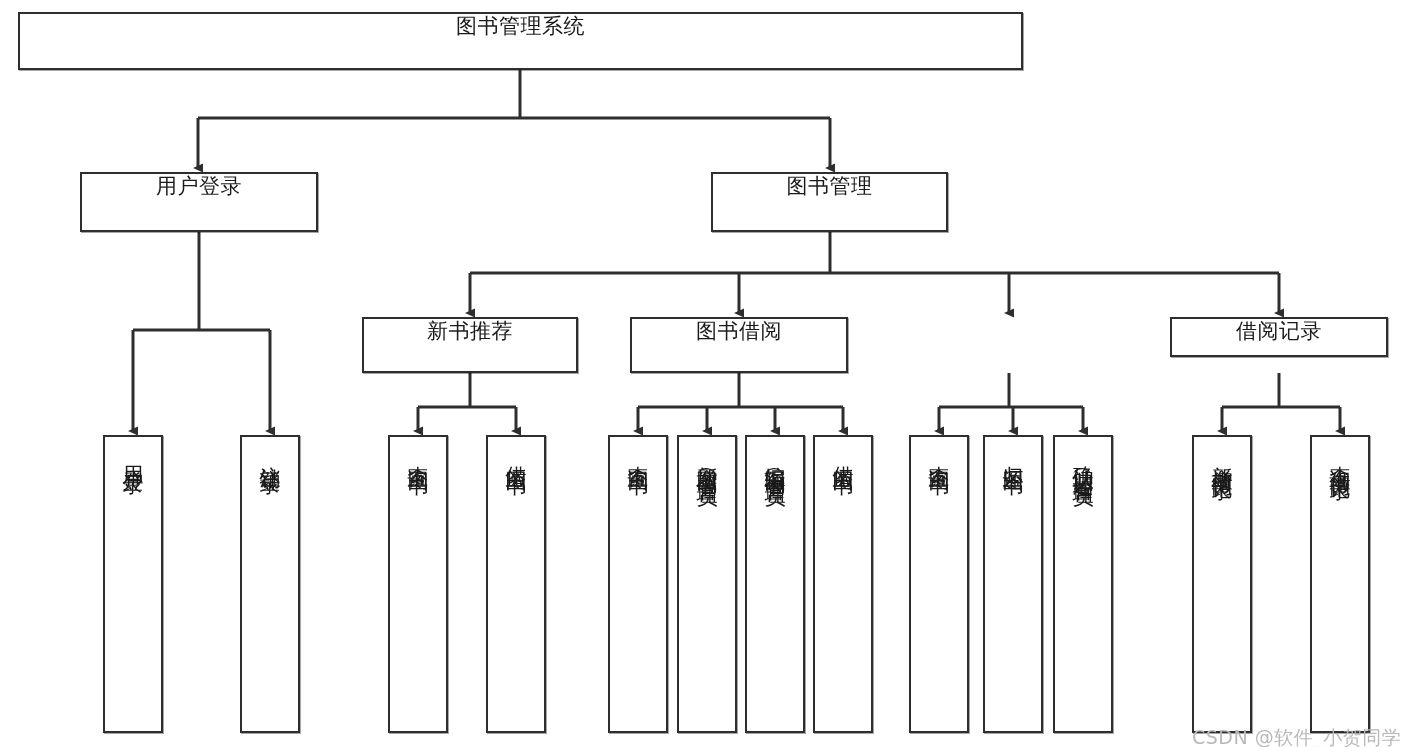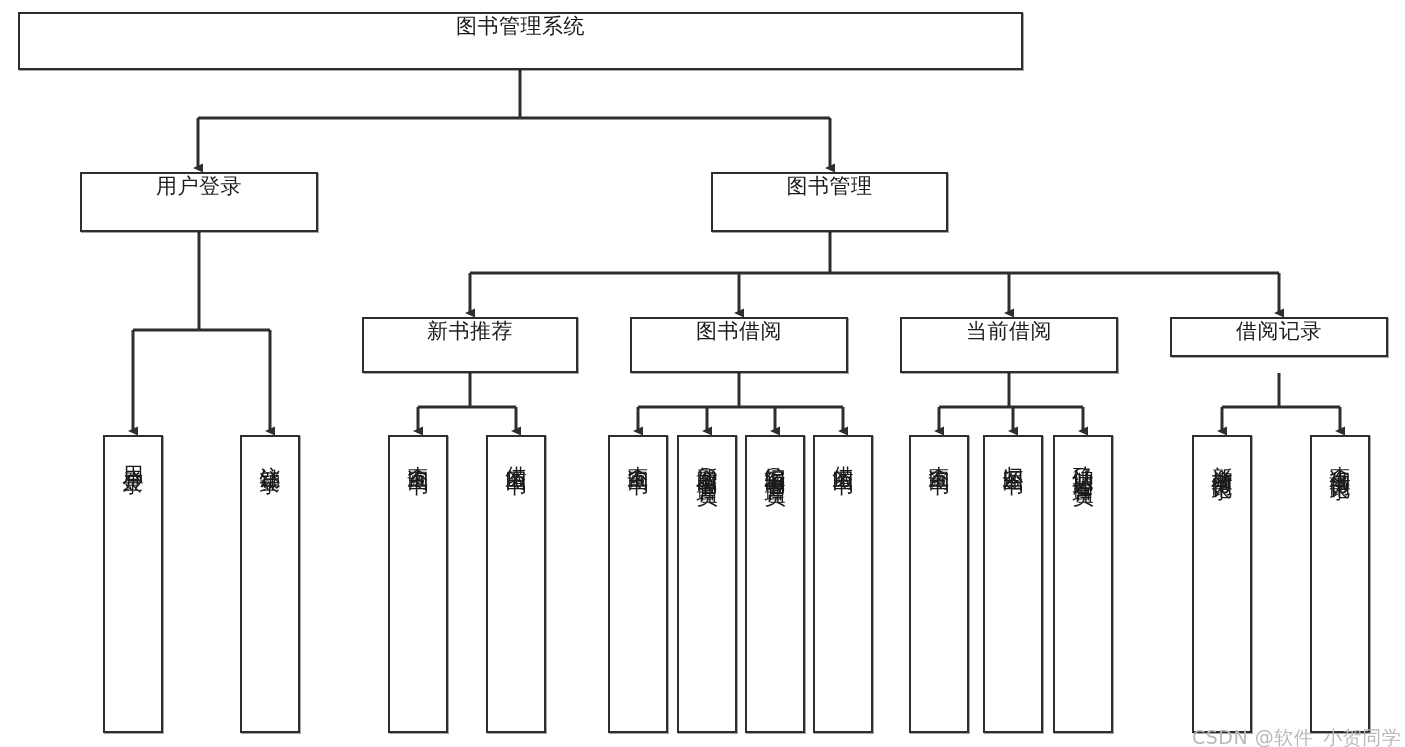--- a/index.html
+++ b/index.html
@@ -135,23 +135,20 @@
   <div class="node horiz" id="n-l3-0" style="left: 362px; top: 317px; width: 216px; height: 56px;">
     <span class="label">新书推荐</span>
   </div>
 
   <div class="node horiz" id="n-l2-1" style="left: 711px; top: 172px; width: 237px; height: 60px;">
     <span class="label">图书管理</span>
   </div>
   <div class="node horiz" id="n-l3-1" style="left: 630px; top: 317px; width: 218px; height: 56px;">
     <span class="label">图书借阅</span>
   </div>
-  <div class="node horiz" id="n-l3-2" style="left: 900px; top: 317px; width: 218px; height: 56px;">
-    <span class="label">当前借阅</span>
-  </div>
   <div class="node horiz" id="n-l3-3" style="left: 1170px; top: 317px; width: 218px; height: 40px;">
     <span class="label">借阅记录</span>
   </div>
 
   <div class="node vert" id="n-lf-0" style="left: 103px; top: 435px; width: 60px; height: 298px;">
     <span class="label">用户登录</span>
   </div>
   <div class="node vert" id="n-lf-1" style="left: 240px; top: 435px; width: 60px; height: 298px;">
     <span class="label">注销登录</span>
   </div>

